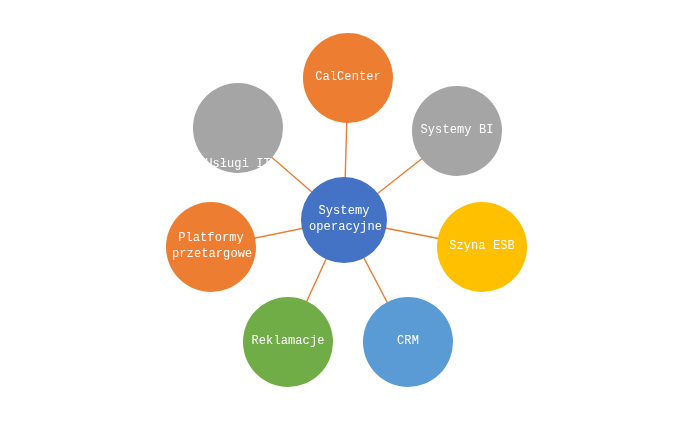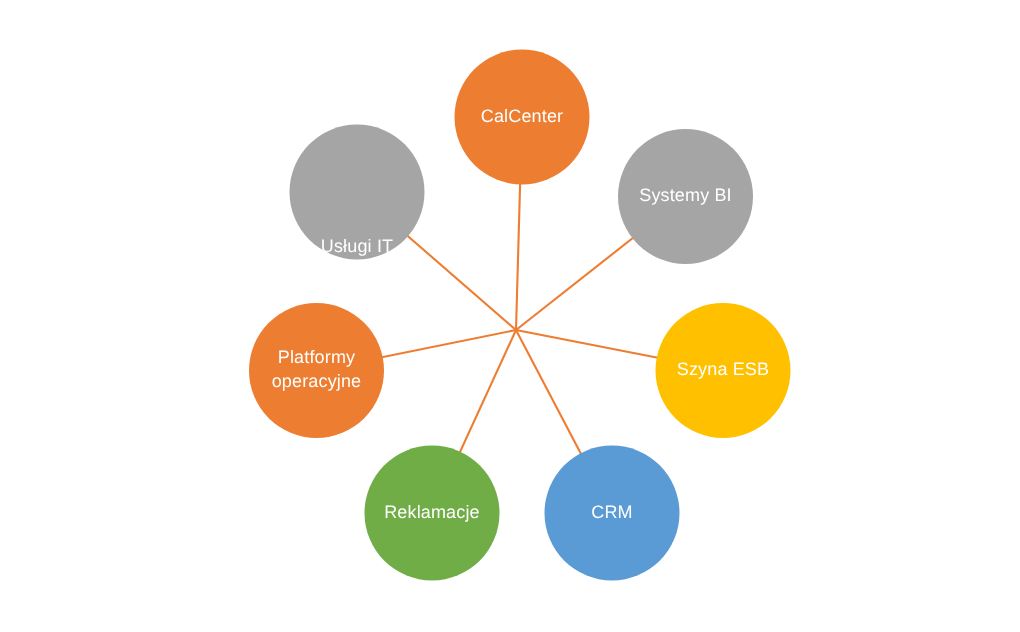--- a/index.html
+++ b/index.html
@@ -32,52 +32,56 @@
     text-align: center;
     box-sizing: border-box;
   }
   .node-label {
     display: inline-block;
     max-width: 78px;
     color: #ffffff;
     font-size: 12px;
     line-height: 1.3;
     letter-spacing: 0.1px;
+    font-family: Liberation Mono, monospace;
   }
   .center-node .node-label {
     max-width: 70px;
   }
 </style>
 </head>
 <body>
 
 <div class="stage" id="stage" style="width: 680px; height: 421px; background: rgb(255, 255, 255);">
   <svg class="connectors" id="connectors" xmlns="http://www.w3.org/2000/svg" viewBox="0 0 680 421">
       <line x1="344" y1="220" x2="348" y2="78" stroke="#ED7D31" stroke-width="1.4"></line>
       <line x1="344" y1="220" x2="457" y2="131" stroke="#ED7D31" stroke-width="1.4"></line>
       <line x1="344" y1="220" x2="482" y2="247" stroke="#ED7D31" stroke-width="1.4"></line>
       <line x1="344" y1="220" x2="408" y2="342" stroke="#ED7D31" stroke-width="1.4"></line>
       <line x1="344" y1="220" x2="288" y2="342" stroke="#ED7D31" stroke-width="1.4"></line>
       <line x1="344" y1="220" x2="211" y2="247" stroke="#ED7D31" stroke-width="1.4"></line>
       <line x1="344" y1="220" x2="238" y2="128" stroke="#ED7D31" stroke-width="1.4"></line>
     </svg>
+<div class="node center-node" style="left: 301px; top: 177px; width: 86px; height: 86px; background: rgb(68, 114, 196);">
+      <span class="node-label">Systemy operacyjne</span>
+    </div>
     <div class="node" style="left: 303px; top: 33px; width: 90px; height: 90px; background: rgb(237, 125, 49);">
       <span class="node-label">CalCenter</span>
     </div>
     <div class="node" style="left: 412px; top: 86px; width: 90px; height: 90px; background: rgb(165, 165, 165);">
       <span class="node-label">Systemy BI</span>
     </div>
     <div class="node" style="left: 437px; top: 202px; width: 90px; height: 90px; background: rgb(255, 192, 0);">
       <span class="node-label">Szyna ESB</span>
     </div>
     <div class="node" style="left: 243px; top: 297px; width: 90px; height: 90px; background: rgb(112, 173, 71);">
       <span class="node-label">Reklamacje</span>
     </div>
     <div class="node" style="left: 363px; top: 297px; width: 90px; height: 90px; background: rgb(91, 155, 213);">
       <span class="node-label">CRM</span>
     </div>
     <div class="node" style="left: 166px; top: 202px; width: 90px; height: 90px; background: rgb(237, 125, 49);">
-      <span class="node-label">Platformy operacyjne</span>
+      <span class="node-label">Platformy przetargowe</span>
     </div>
     <div class="node" style="left: 193px; top: 83px; width: 90px; height: 90px; background: rgb(165, 165, 165); align-items: flex-end;">
       <span class="node-label">Usługi IT</span>
     </div>
   </div>
 
 </body></html>

